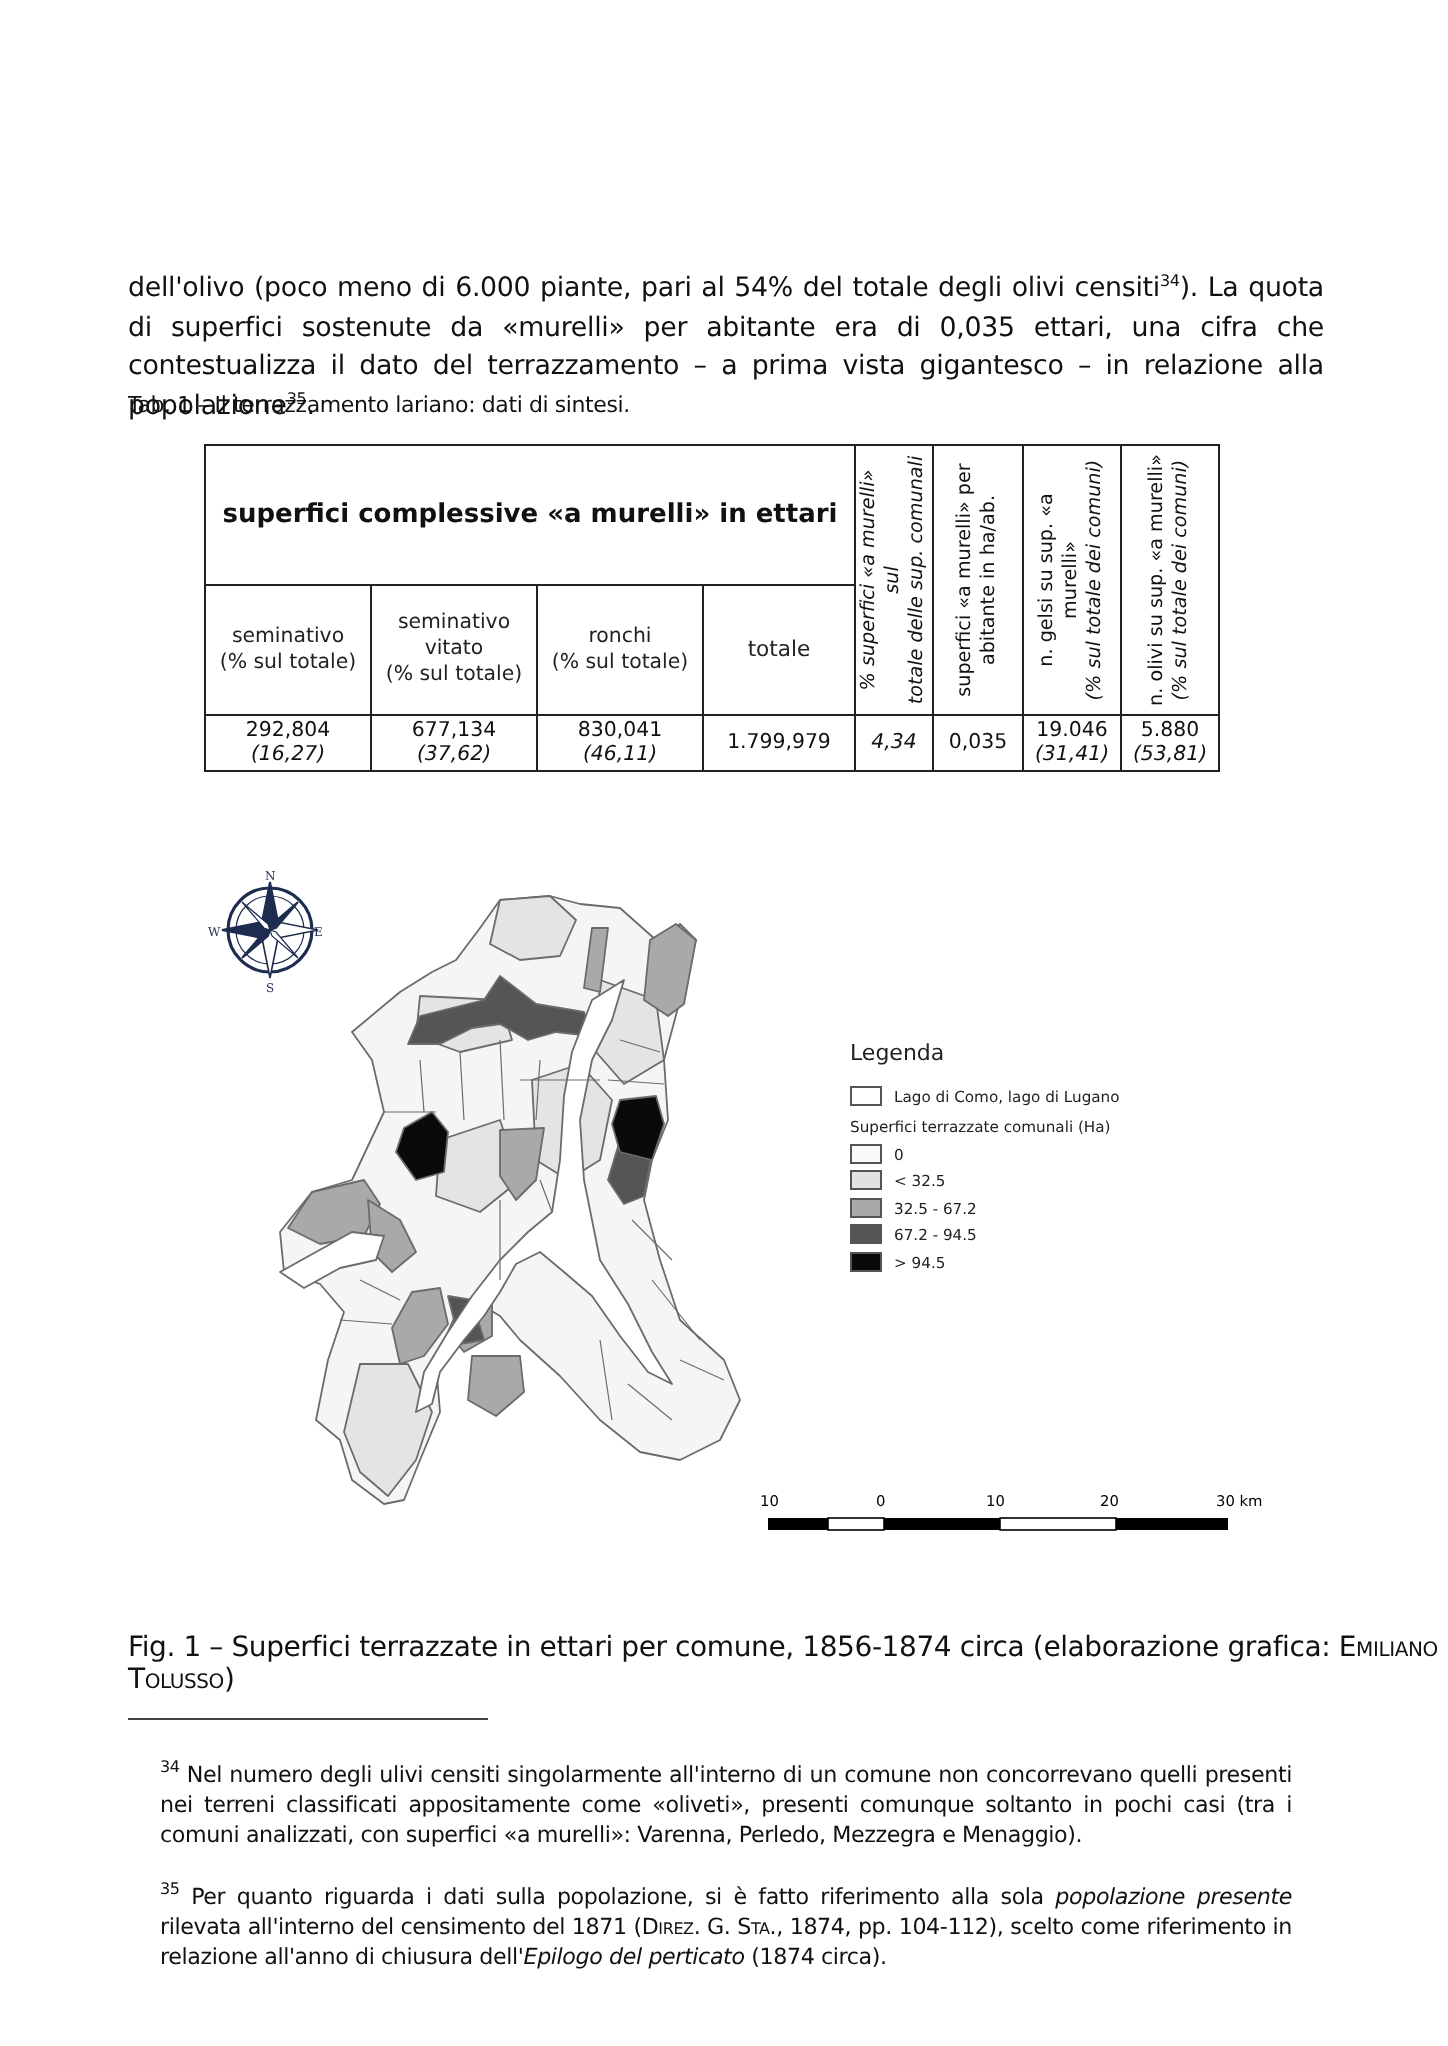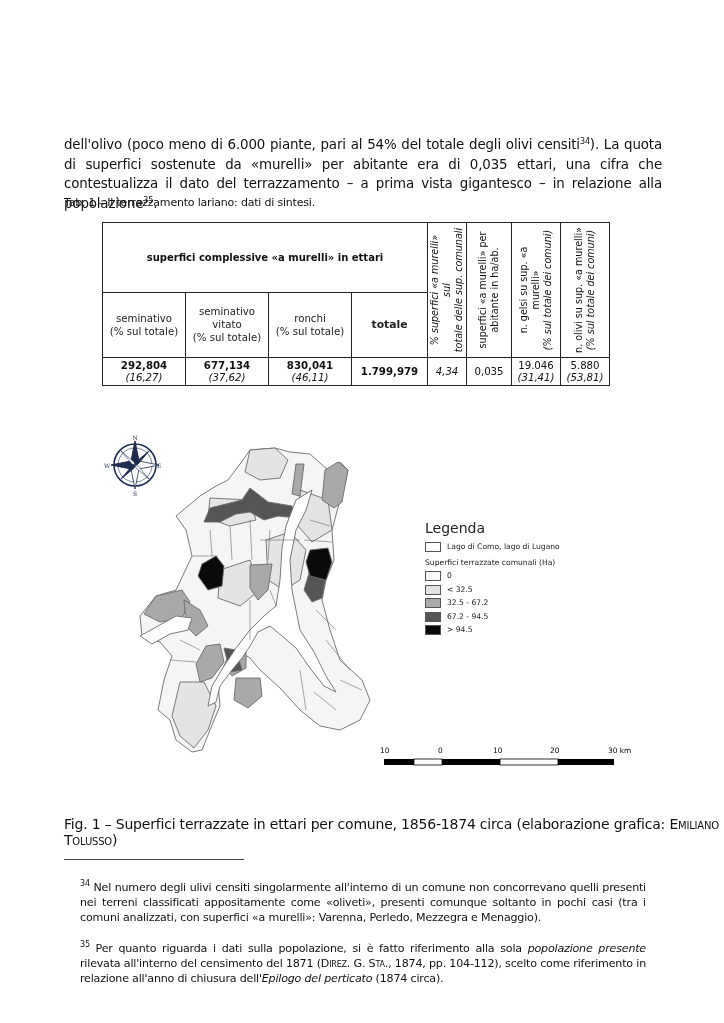--- a/index.html
+++ b/index.html
@@ -6,32 +6,32 @@
   body { width:724px; height:1023px; position:relative; overflow:hidden;
          font-family:"DejaVu Sans", sans-serif; color:#111; }
   .para { position:absolute; left:64px; top:87px; width:598px; font-size:13.4px; line-height:19.5px;
           text-align:justify; letter-spacing:-0.15px;margin-top:48px; }
   sup { font-size:8px; vertical-align:5px; line-height:0; }
   .caption { position:absolute; font-size:11px; letter-spacing:-0.2px; }
   .tab-caption { left:64px; top:196px; }
   table.t { position:absolute; left:102px; top:222px; border-collapse:collapse;
             font-size:10.2px; }
   table.t td { border:1px solid #222; text-align:center; vertical-align:middle; padding:0; }
-  .h1 { height:68px; font-weight:bold; font-size:10px; }
+  .h1 { height:68px; font-weight:bold; font-size:13px; }
   .h2 { height:42px; line-height:13px; color:#222; }
   .vert { width:38px; height:134px; position:relative; }
   .vert > div { position:absolute; left:50%; top:50%; width:126px; transform:translate(-50%,-50%) rotate(-90deg);
                 font-size:9.6px; line-height:12px; text-align:center; }
   .it { font-style:italic; }
   .dr { height:27px; line-height:12px; }
-  .b { font-weight:bold; }
+  .b { font-weight:normal; }
   .map { position:absolute; left:100px; top:430px; width:300px; height:340px; }
   .legend { position:absolute; left:425px; top:520px; font-size:7.6px; color:#222; }
-  .legend .title { font-size:14px; margin-bottom:6px; }
-  .legend .row { display:flex; align-items:flex-start; height:13.5px; }
+  .legend .title { font-size:11px; margin-bottom:6px; }
+  .legend .row { display:flex; align-items:flex-end; height:13.5px; }
   .legend .sw { width:14px; height:8px; border:1px solid #555; margin-right:6px; }
   .scale { position:absolute; left:380px; top:745px; width:270px; height:30px; font-size:7.4px; color:#222; }
   .fig-caption { left:64px; top:816px; font-size:14px; }
   .sc { font-variant:small-caps; }
   .rule { position:absolute; left:64px; top:859px; width:180px; border-top:1px solid #444; }
   .notes { position:absolute; left:64px; top:864px; width:598px; font-size:11.1px; line-height:15px;
            text-align:justify; letter-spacing:-0.2px; }
   .notes p { margin:16px; }
 </style>
 </head>

